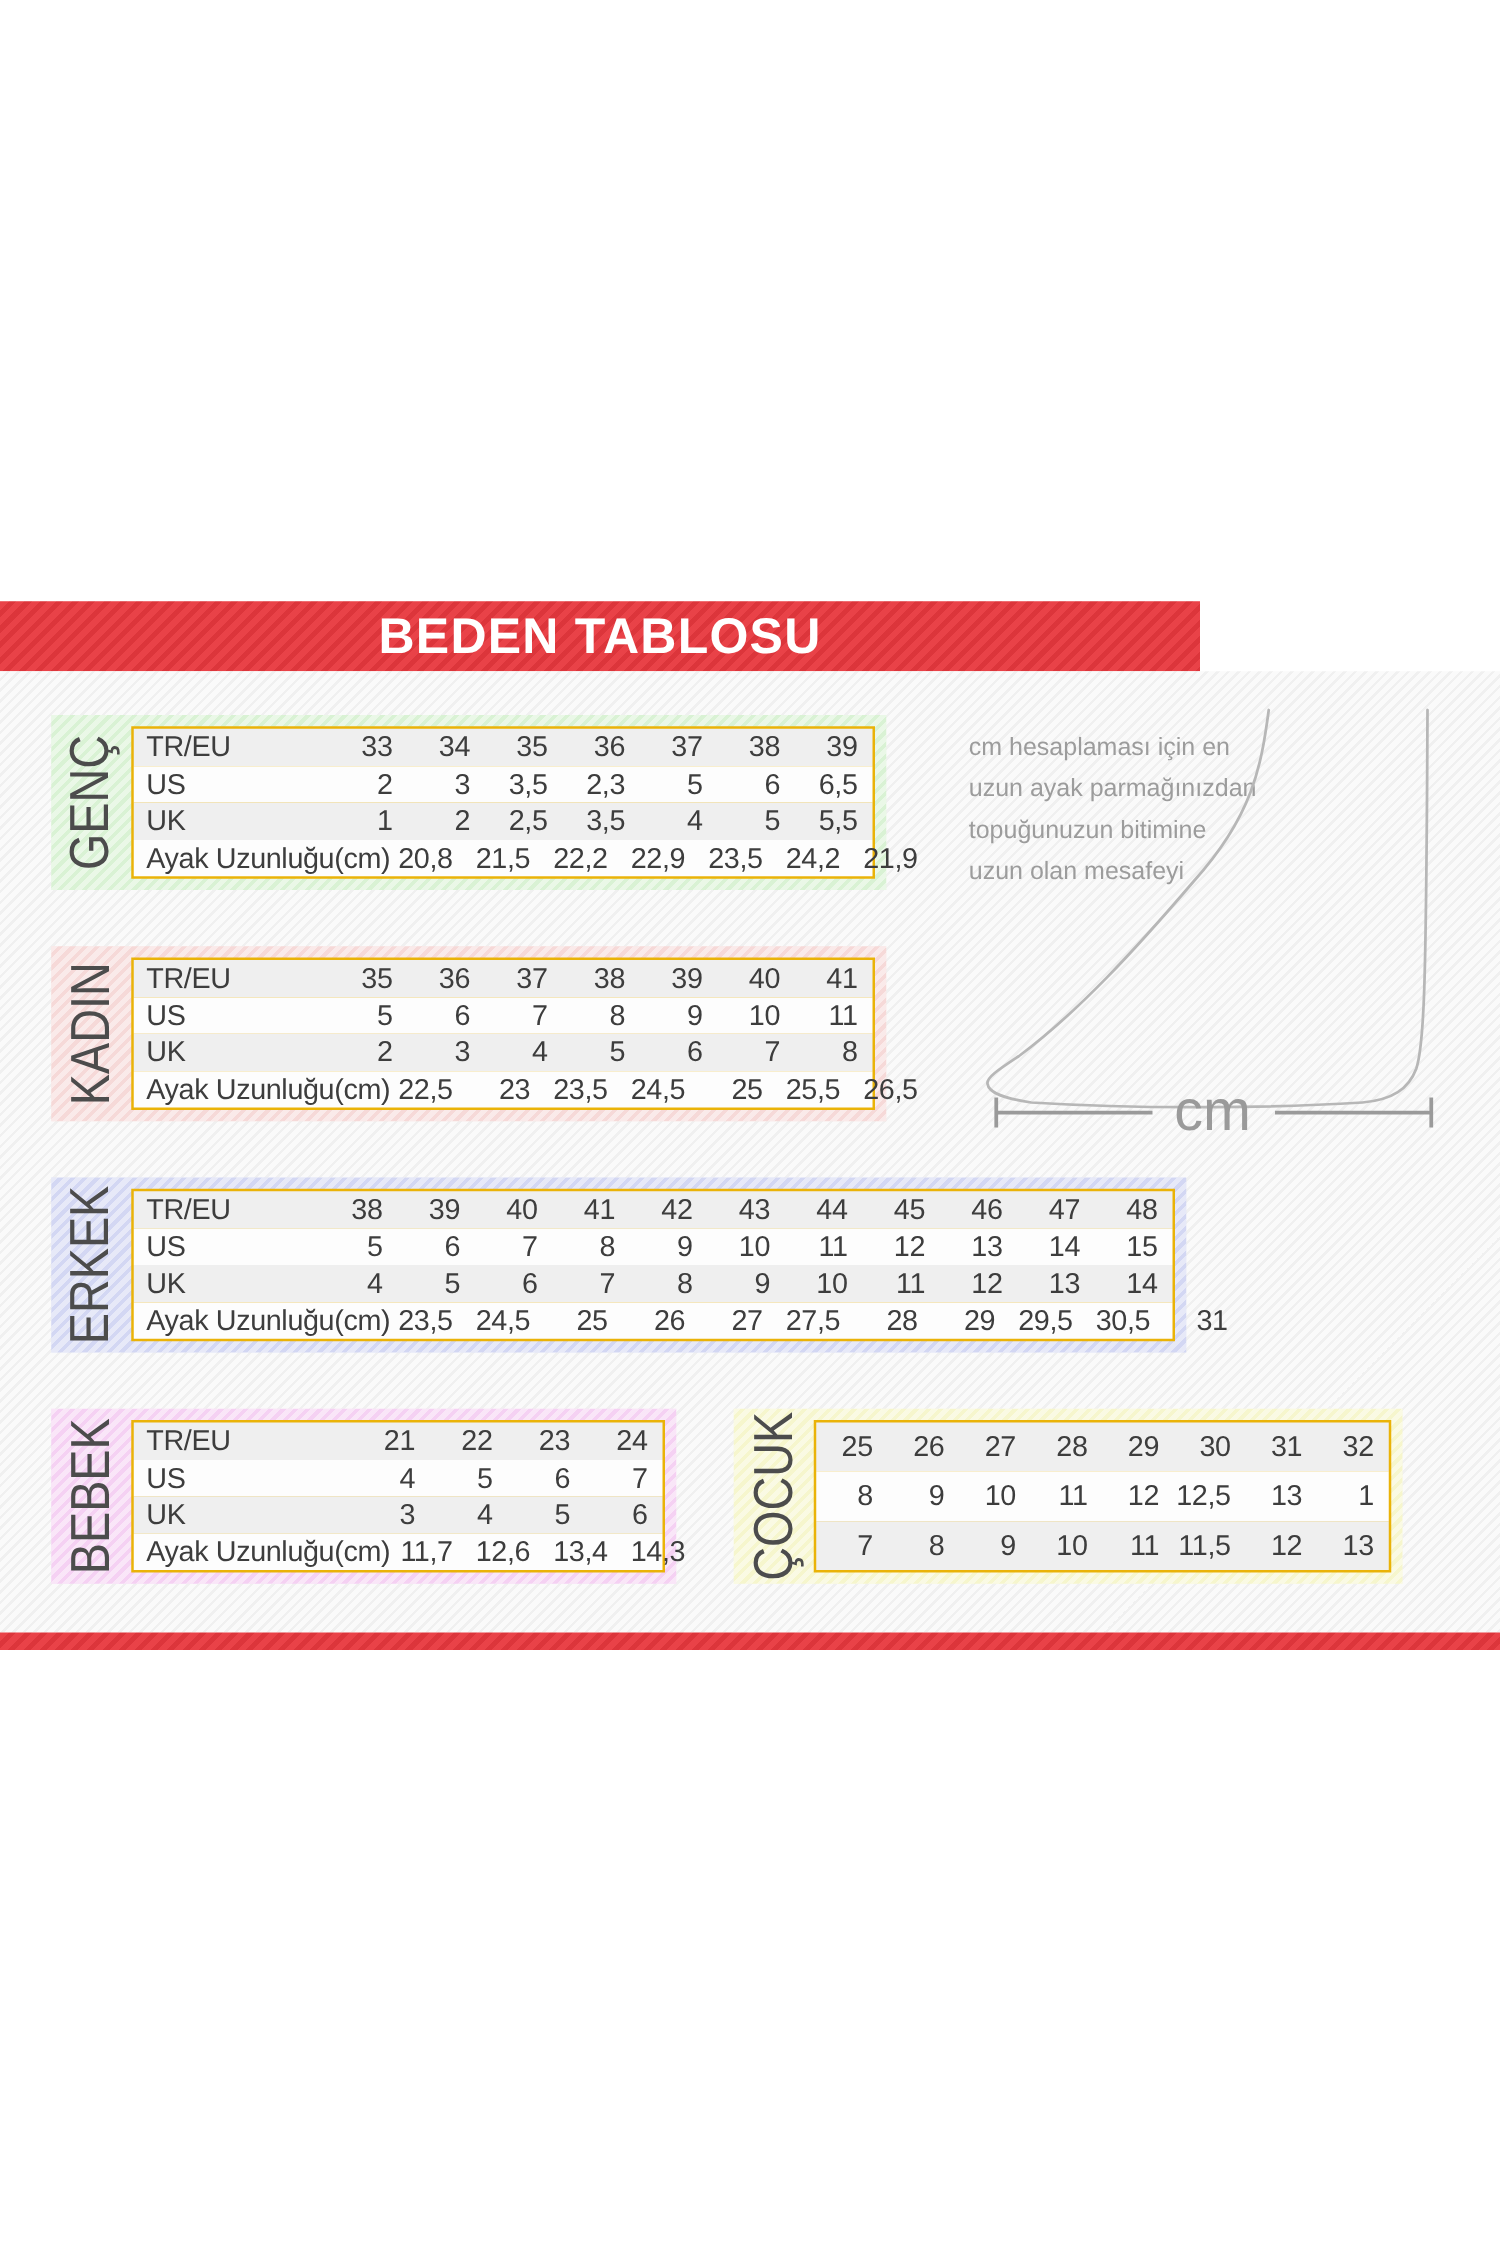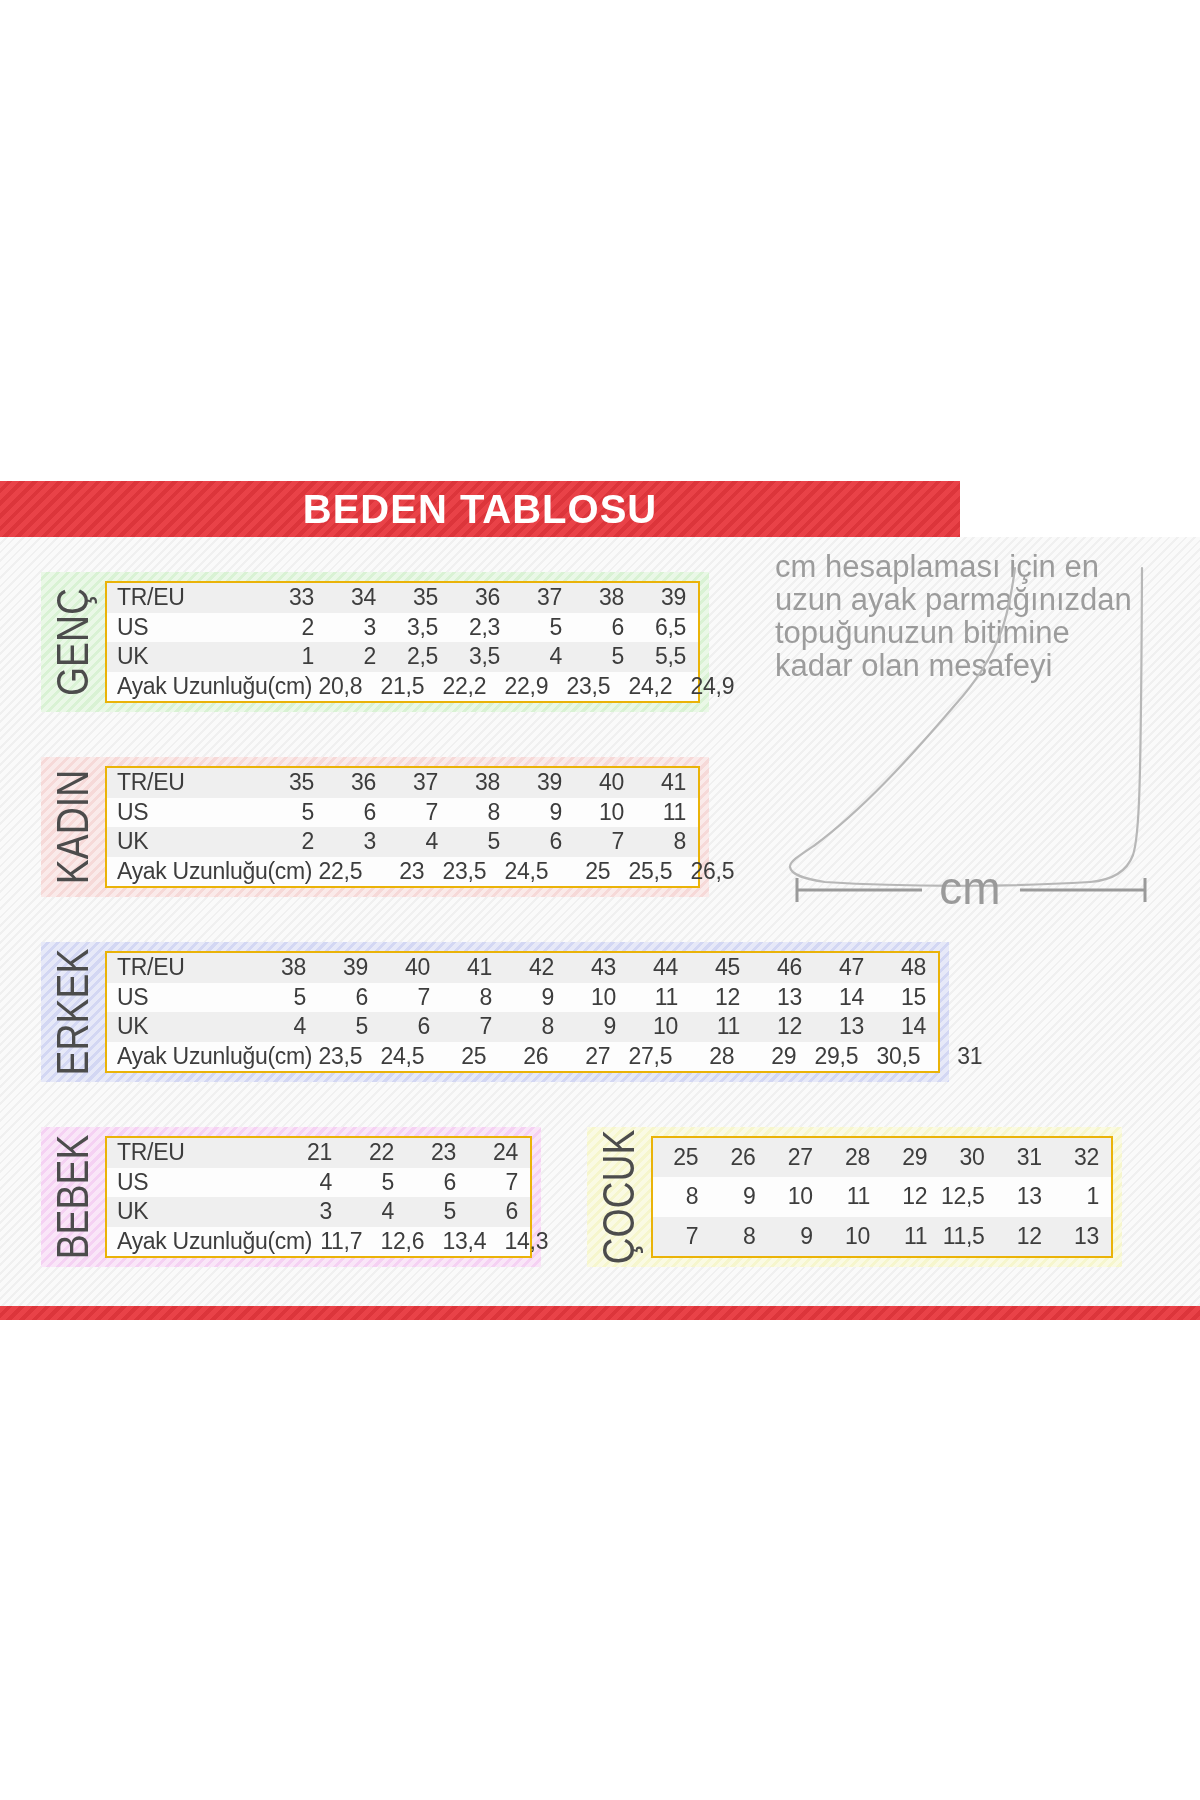--- a/index.html
+++ b/index.html
@@ -57,22 +57,22 @@
   .rowlabel{
     font-size:23px;color:#3d3d3d;padding-left:10px;white-space:nowrap;
     letter-spacing:-0.3px;
   }
   .cell{
     font-size:23px;color:#3d3d3d;text-align:right;padding-right:12px;
     letter-spacing:-0.3px;
   }
   
   .instruction{
-    position:absolute;left:775px;top:550px;width:360px;
-    font-size:31px;line-height:33px;color:#9c9c9c;
+    position:absolute;left:775px;top:582px;width:360px;
+    font-size:20px;line-height:33px;color:#9c9c9c;
   }
   
   .foot-figure{position:absolute;left:770px;top:548px;width:400px;height:365px;z-index:1;}
 </style>
 </head>
 <body>
 
 <div>
 
   <div class="banner" style="background-color: rgb(232, 56, 62);">
@@ -118,21 +118,21 @@
           <div class="cell">5,5</div>
         </div>
         <div class="trow plain" style="grid-template-columns: 1fr repeat(7, 62px);">
           <div class="rowlabel">Ayak Uzunluğu(cm)</div>
           <div class="cell">20,8</div>
           <div class="cell">21,5</div>
           <div class="cell">22,2</div>
           <div class="cell">22,9</div>
           <div class="cell">23,5</div>
           <div class="cell">24,2</div>
-          <div class="cell">24,9</div>
+          <div class="cell">21,9</div>
         </div>
       </div>
   </div>
   <div class="size-table" id="t-kadin" style="background-color: rgb(246, 217, 216);">
     <div class="side-label">
         <span>KADIN</span>
       </div>
     <div class="grid-wrap">
         <div class="trow shade" style="grid-template-columns: 1fr repeat(7, 62px);">
           <div class="rowlabel">TR/EU</div>
@@ -309,21 +309,21 @@
           <div class="cell">12</div>
           <div class="cell">13</div>
         </div>
       </div>
   </div>
 
   <div class="instruction">
     <div>cm hesaplaması için en</div>
     <div>uzun ayak parmağınızdan</div>
     <div>topuğunuzun bitimine</div>
-    <div>kadar olan mesafeyi</div>
+    <div>uzun olan mesafeyi</div>
   </div>
 
   <svg class="foot-figure" viewBox="0 0 400 365">
     <path d="M245 20 C239 65 232 105 185 157 C138 212 92 262 45 297 C30 307 19 314 20 319 C21 327 35 331 55 334 C150 340 255 338 320 334 C344 332 357 323 363 307 C369 289 371 252 372 20" fill="none" stroke="#b7b7b7" stroke-width="2.2" stroke-linecap="round"></path>
     <g stroke="#9a9a9a" stroke-width="3">
       <line x1="27" y1="330" x2="27" y2="354"></line>
       <line x1="27" y1="342" x2="152" y2="342"></line>
       <line x1="250" y1="342" x2="375" y2="342"></line>
       <line x1="375" y1="330" x2="375" y2="354"></line>
     </g>

